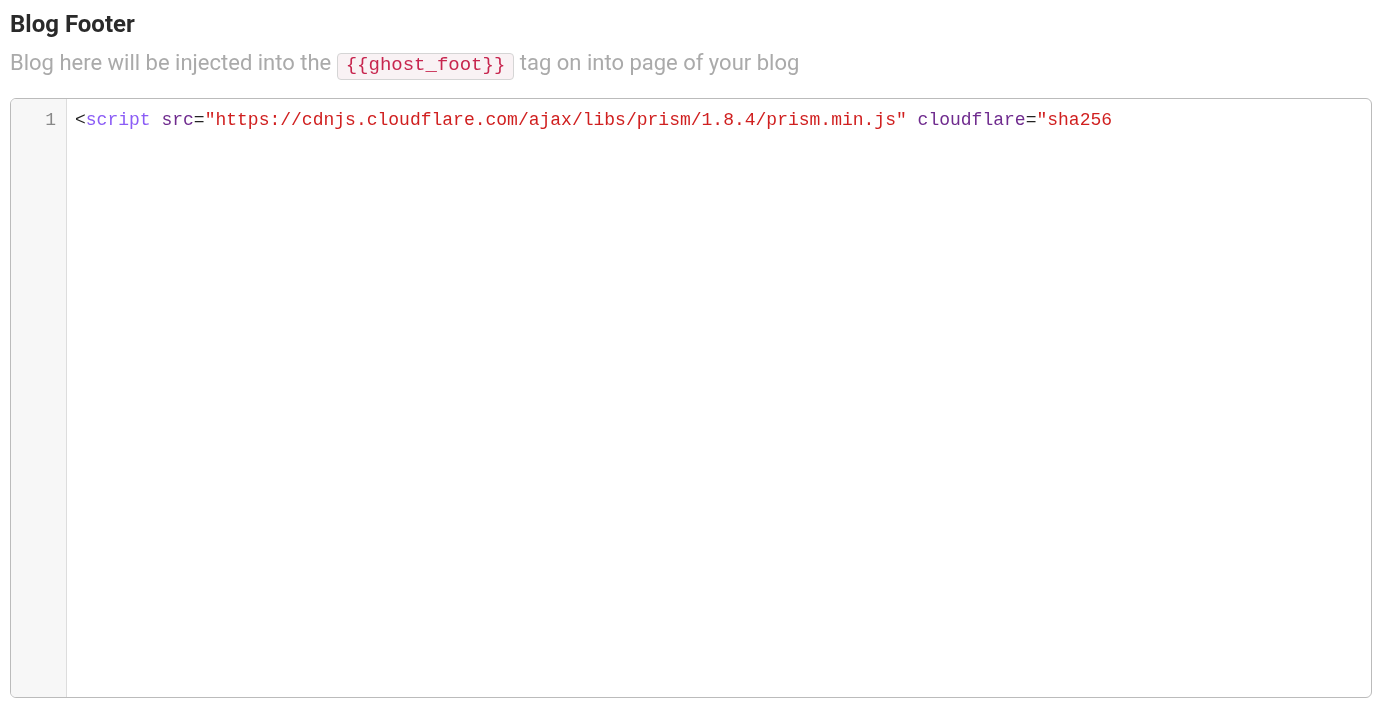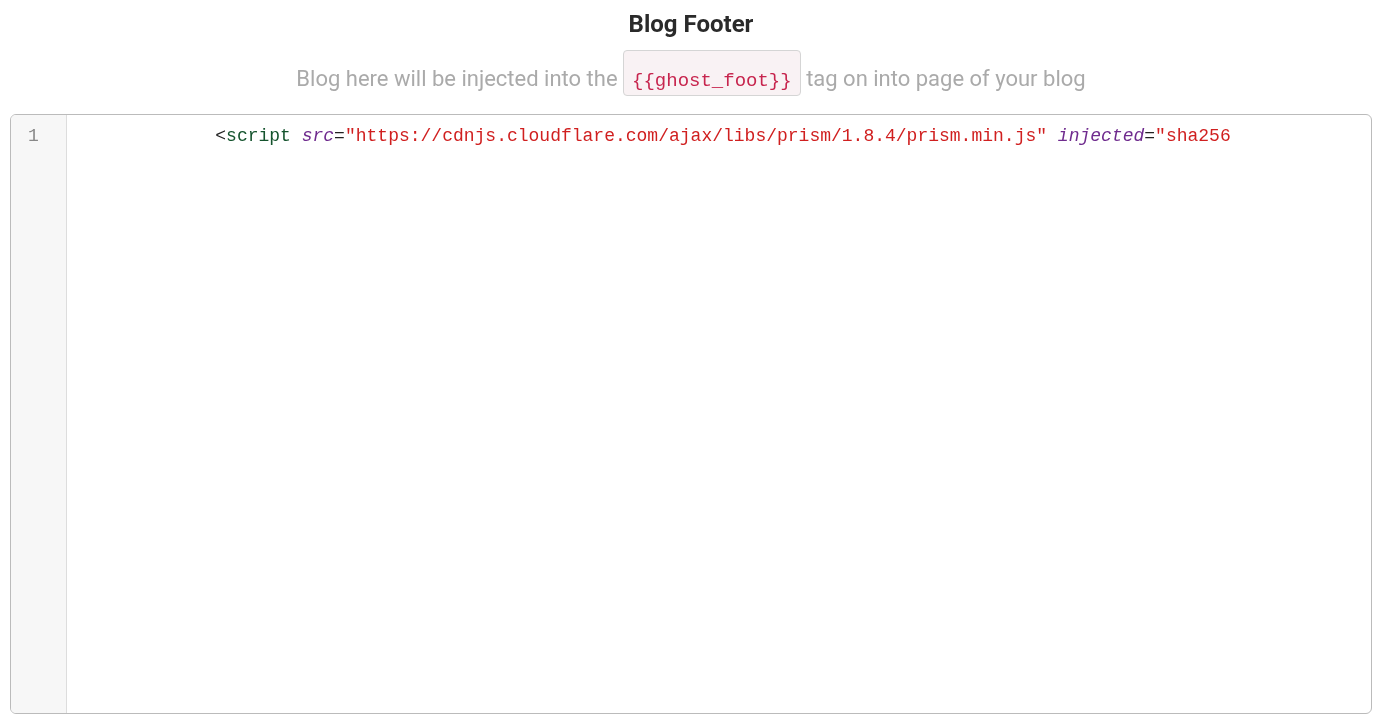--- a/index.html
+++ b/index.html
@@ -1,19 +1,18 @@
 <!DOCTYPE html>
 <html><head>
   <meta charset="utf-8">
   <style>
     * {
       box-sizing: border-box;
       margin: 0;
       padding: 0;
-      text-align: center;
     }
     body {
       font-family: -apple-system, BlinkMacSystemFont, "Segoe UI", Roboto, "Helvetica Neue", Arial, sans-serif;
       background: #ffffff;
       padding: 10px;
     }
     .section-title {
       font-size: 24px;
       font-weight: 700;
       color: #2a2a2a;
@@ -26,21 +25,21 @@
       font-weight: 400;
     }
     .tag-pill {
       display: inline-block;
       font-family: "SFMono-Regular", Consolas, "Liberation Mono", Menlo, monospace;
       font-size: 19px;
       color: #c7254e;
       background: #f9f2f4;
       border: 1px solid #d5d5d5;
       border-radius: 4px;
-      padding: 19px 8px 2px;
+      padding: 0 8px 2px;
       vertical-align: baseline;
       line-height: 1.2;
     }
     .code-editor {
       border: 1px solid #bbbbbb;
       border-radius: 6px;
       overflow: hidden;
       height: 600px;
       display: flex;
       background: #ffffff;
@@ -66,32 +65,32 @@
       padding-top: 8px;
       padding-left: 8px;
       font-family: "SFMono-Regular", Consolas, "Liberation Mono", Menlo, monospace;
       font-size: 18px;
       line-height: 26px;
       white-space: pre;
       overflow: hidden;
       color: #000000;
     }
     .tok-punct { color: #222222; }
-    .tok-tag   { color: #14532d; }
-    .tok-attr  { color: #6f2b8e; font-style: italic; }
+    .tok-tag   { color: #8b5cf6; }
+    .tok-attr  { color: #6f2b8e; }
     .tok-eq    { color: #222222; }
     .tok-str   { color: #d01f1f; }
   </style>
 </head>
 <body>
 
 <h2 class="section-title">Blog Footer</h2>
 
 <p class="section-description">
   <span>Blog here will be injected into the </span><span class="tag-pill">{{ghost_foot}}</span><span> tag on into page of your blog</span>
 </p>
 
 <div class="code-editor">
   <div class="gutter">
       <div class="gutter-line">1</div>
     </div>
-  <div class="code-area"><div><span class="tok-punct">&lt;</span><span class="tok-tag">script</span><span> </span><span class="tok-attr">src</span><span class="tok-eq">=</span><span class="tok-str">"https://cdnjs.cloudflare.com/ajax/libs/prism/1.8.4/prism.min.js"</span><span> </span><span class="tok-attr">injected</span><span class="tok-eq">=</span><span class="tok-str">"sha256</span></div></div>
+  <div class="code-area"><div><span class="tok-punct">&lt;</span><span class="tok-tag">script</span><span> </span><span class="tok-attr">src</span><span class="tok-eq">=</span><span class="tok-str">"https://cdnjs.cloudflare.com/ajax/libs/prism/1.8.4/prism.min.js"</span><span> </span><span class="tok-attr">cloudflare</span><span class="tok-eq">=</span><span class="tok-str">"sha256</span></div></div>
 </div>
 
 </body></html>

